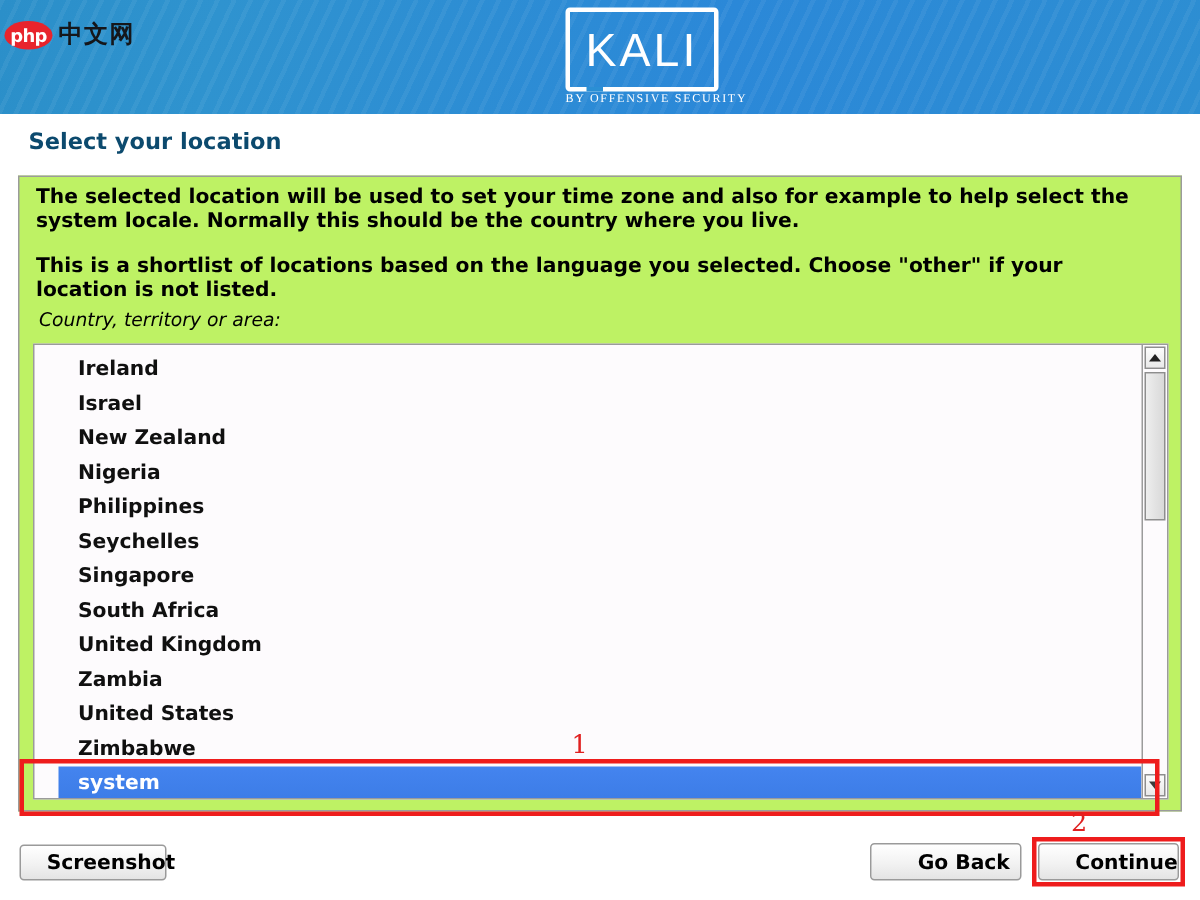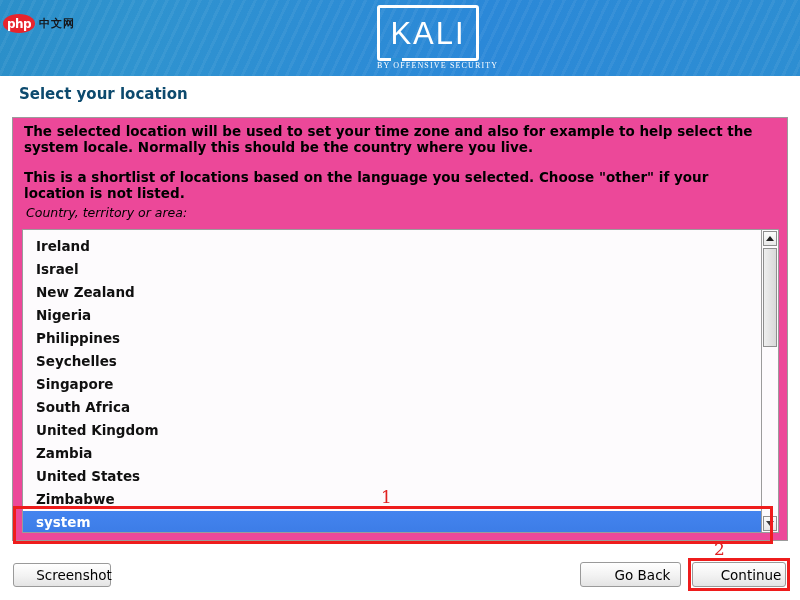--- a/index.html
+++ b/index.html
@@ -52,24 +52,25 @@
     font-weight: bold;
     font-family: "DejaVu Sans", "Liberation Sans", sans-serif;
     display: flex;
     align-items: center;
     justify-content: center;
     letter-spacing: -0.5px;
     line-height: 1;
   }
   .wm-text {
     color: #15161a;
-    font-size: 11px;
+    font-size: 16px;
     font-weight: bold;
     letter-spacing: 1px;
     line-height: 1;
+    font-family: Liberation Mono, monospace;
   }
 
   
   .kali-logo {
     position: absolute;
     left: 345px; top: 5px;
     width: 102px;
     padding-left: 32px;
   }
   .kali-box {
@@ -114,21 +115,21 @@
     font-weight: bold;
     color: #0c4a6e;
   }
 
   
   .panel {
     position: absolute;
     left: 12px; top: 117px;
     width: 776px; height: 424px;
     border: 1px solid #9b9b9b;
-    background: #ec4899;
+    background: #bef264;
     box-sizing: border-box;
   }
   .desc {
     position: absolute;
     left: 11px; top: 6px;
     width: 750px;
     font-size: 13.5px;
     font-weight: bold;
     color: #000000;
     line-height: 15.5px;
@@ -170,21 +171,21 @@
     position: absolute;
     left: 9px; top: 111px;
     width: 757px; height: 304px;
     border: 1px solid #9b9b9b;
     background: #fdfbfd;
     box-sizing: border-box;
     overflow: hidden;
   }
   .list-items {
     position: absolute;
-    left: 0; top: 0;
+    left: 16px; top: 0;
     right: 17px;
   }
   .list-item {
     height: 23px;
     line-height: 23px;
     padding-left: 13px;
     font-size: 13.5px;
     font-weight: bold;
     color: #101010;
     white-space: nowrap;
@@ -233,21 +234,21 @@
     box-sizing: border-box;
   }
 
   
   .btn {
     position: absolute;
     border: 1px solid #9a9a9a;
     border-radius: 3px;
     background: linear-gradient(180deg, #ffffff 0%, #f2f2f2 55%, #e4e4e4 100%);
     font-size: 13.5px;
-    font-weight: normal;
+    font-weight: bold;
     color: #000000;
     display: flex;
     align-items: center;
     justify-content: center;
     box-sizing: border-box;
     padding-left: 24px;
   }
   .btn-screenshot { left: 13px;  top: 563px; width: 98px;  height: 24px; }
   .btn-goback     { left: 580px; top: 562px; width: 101px; height: 25px; }
   .btn-continue   { left: 692px; top: 562px; width: 94px;  height: 25px; }

